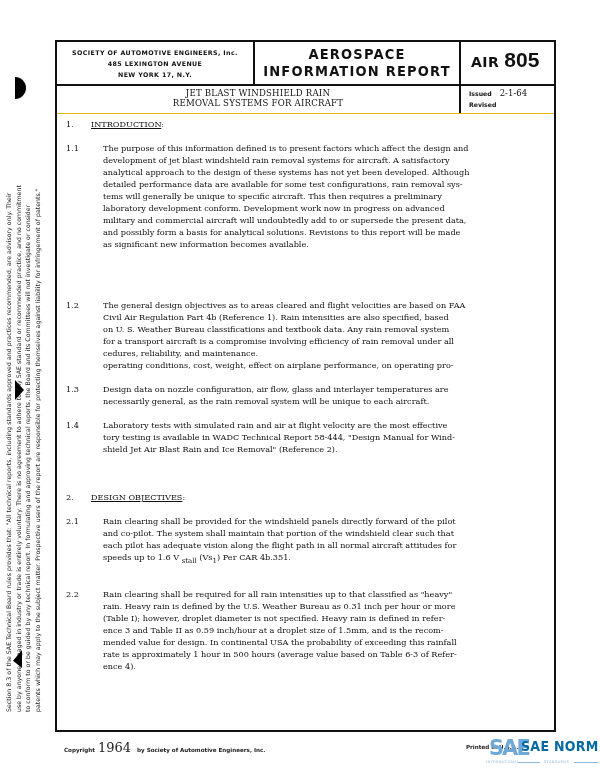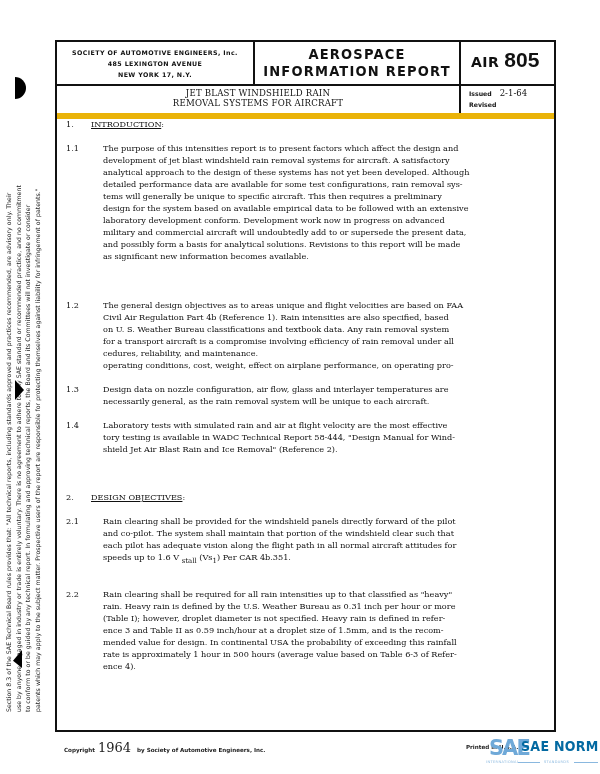--- a/index.html
+++ b/index.html
@@ -31,21 +31,21 @@
     .hdr .org div { line-height: 11px; }
     .hdr .org .l1 { margin-top: 5px; }
     .hdr .kind { position: absolute; left: 198px; top: 0; width: 206px; height: 52px; border-right: 2px solid #111;
       font-family: "DejaVu Sans Condensed", "DejaVu Sans", "Liberation Sans", sans-serif; font-weight: bold;
       font-size: 14.5px; text-align: center; letter-spacing: 1.2px; line-height: 17px; padding-top: 4px; box-sizing: border-box; }
     .hdr .num { position: absolute; left: 406px; top: 0; right: 0; height: 54px;
       font-weight: bold; padding: 6px 0 0 8px; box-sizing: border-box; white-space: nowrap; }
     .hdr .num .air { font-family: "DejaVu Sans", "Liberation Sans", sans-serif; font-size: 14px; letter-spacing: 0.5px; }
     .hdr .num .n { font-family: "Liberation Sans", "DejaVu Sans", sans-serif; font-size: 21px; margin-left: 5px; }
 
-    .ttl { position: absolute; left: 0; top: 42px; right: 0; height: 29px; border-bottom: 6px solid #eab308; }
+    .ttl { position: absolute; left: 0; top: 42px; right: 0; height: 29px; border-bottom: 1px solid #eab308; }
     .ttl .t { position: absolute; left: 0; top: 0; width: 404px; height: 29px; border-right: 2px solid #111;
       text-align: center; font-size: 8.6px; line-height: 9.5px; padding-top: 5px; box-sizing: border-box; letter-spacing: 0.2px; }
     .ttl .iss { position: absolute; left: 406px; top: 0; right: 0; height: 29px; padding: 4px 0 0 6px; box-sizing: border-box;
       font-family: "DejaVu Sans", "Liberation Sans", sans-serif; font-size: 6.2px; font-weight: bold; line-height: 11px; }
     .ttl .iss .date { font-family: "DejaVu Serif", serif; font-weight: normal; font-size: 8.5px; margin-left: 8px; }
 
     .body { position: absolute; left: 0; top: 73px; right: 0; bottom: 0; font-size: 8.15px; line-height: 12.05px; }
     .sec { position: absolute; left: 9px; white-space: nowrap; }
     .sec .num { display: inline-block; width: 25px; }
     .sec .ttxt { text-decoration: underline; }
@@ -110,37 +110,36 @@
 
   <div class="body">
 
     <div class="sec" style="top:3px">
       <span class="num">1.</span><span class="ttxt">INTRODUCTION</span><span>:</span>
     </div>
 
     <div class="para" style="top:27px">
       <span class="pn">1.1</span>
       <div class="lines">
-        <div>The purpose of this intensities report is to present factors which affect the design and</div>
+        <div>The purpose of this information defined is to present factors which affect the design and</div>
         <div>development of jet blast windshield rain removal systems for aircraft.  A satisfactory</div>
         <div>analytical approach to the design of these systems has not yet been developed.  Although</div>
         <div>detailed performance data are available for some test configurations, rain removal sys-</div>
         <div>tems will generally be unique to specific aircraft.  This then requires a preliminary</div>
-        <div>design for the system based on available empirical data to be followed with an extensive</div>
         <div>laboratory development conform.  Development work now in progress on advanced</div>
         <div>military and commercial aircraft will undoubtedly add to or supersede the present data,</div>
         <div>and possibly form a basis for analytical solutions.  Revisions to this report will be made</div>
         <div>as significant new information becomes available.</div>
       </div>
     </div>
 
     <div class="para" style="top:184px">
       <span class="pn">1.2</span>
       <div class="lines">
-        <div>The general design objectives as to areas unique and flight velocities are based on FAA</div>
+        <div>The general design objectives as to areas cleared and flight velocities are based on FAA</div>
         <div>Civil Air Regulation Part 4b (Reference 1).  Rain intensities are also specified, based</div>
         <div>on U. S. Weather Bureau classifications and textbook data.  Any rain removal system</div>
         <div>for a transport aircraft is a compromise involving efficiency of rain removal under all</div>
         <div>cedures, reliability, and maintenance.</div>
         <div>operating conditions, cost, weight, effect on airplane performance, on operating pro-</div>
       </div>
     </div>
 
     <div class="para" style="top:268px">
       <span class="pn">1.3</span>

